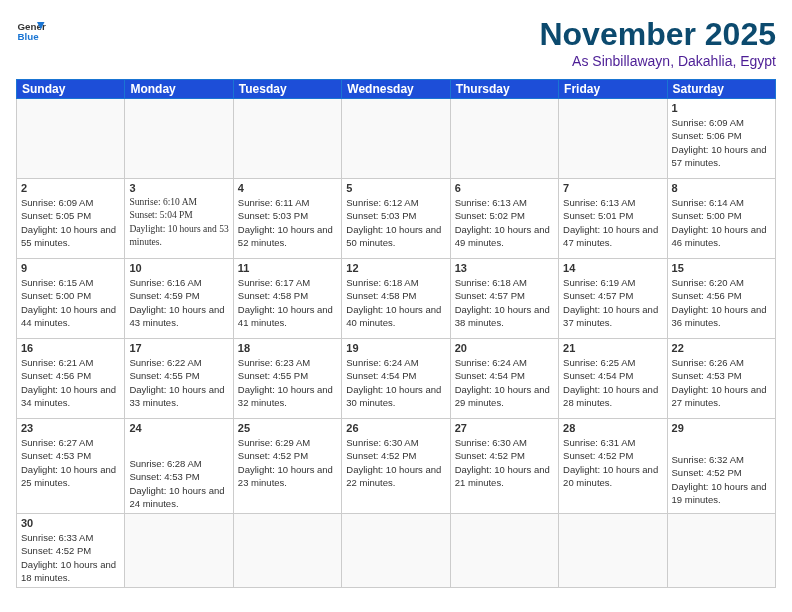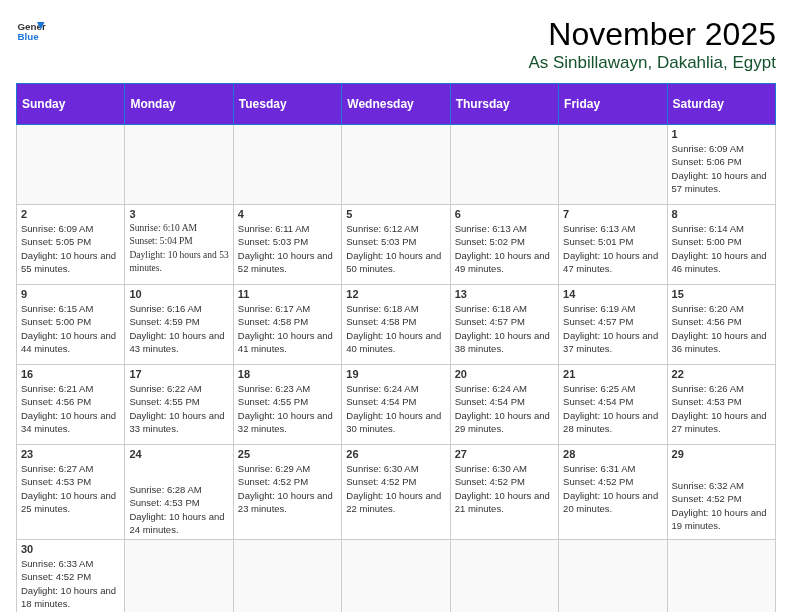--- a/index.html
+++ b/index.html
@@ -23,37 +23,37 @@
     }
     .logo-icon {
       width: 30px;
       height: 30px;
     }
     .title-block {
       text-align: right;
     }
     .month-title {
       font-size: 32px;
-      color: #000000;
-      font-weight: normal;
+      color: #0c4a6e;
+      font-weight: bold;
     }
     .subtitle {
-      font-size: 17px;
-      color: #14532d;
+      font-size: 14px;
+      color: #4c1d95;
     }
     table {
       width: 100%;
       border-collapse: collapse;
       font-size: 10px;
     }
     thead th {
-      background: #6d28d9;
+      background: #1d4ed8;
       color: #fff;
       text-align: left;
-      padding: 13px 5px;
+      padding: 2px 5px;
       font-size: 12px;
       font-weight: bold;
       border: 1px solid #1a75d3;
     }
     tbody td {
       border: 1px solid #ccc;
       vertical-align: top;
       padding: 3px 4px;
       width: 108px;
       height: 80px;

